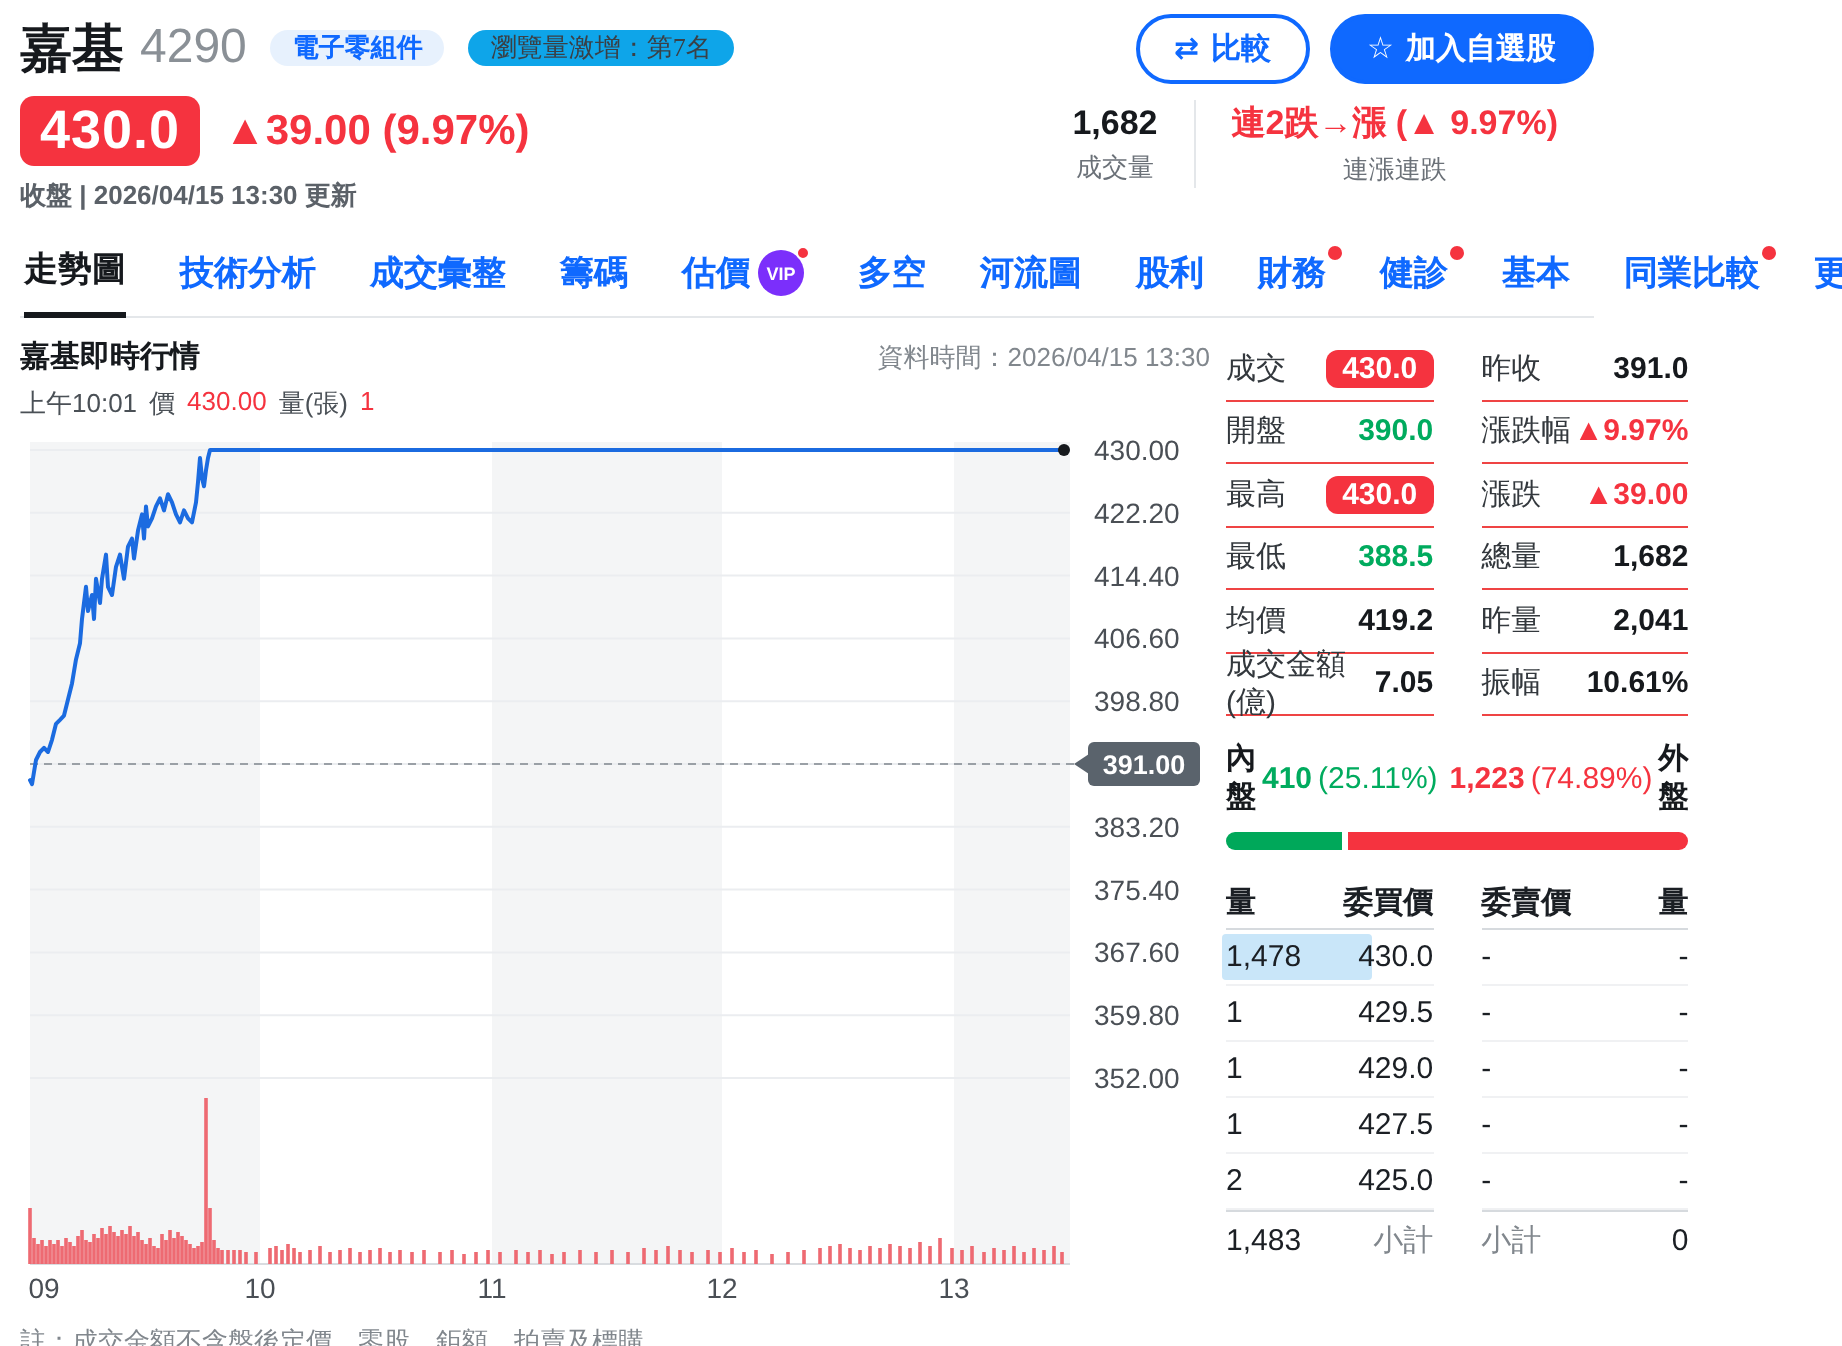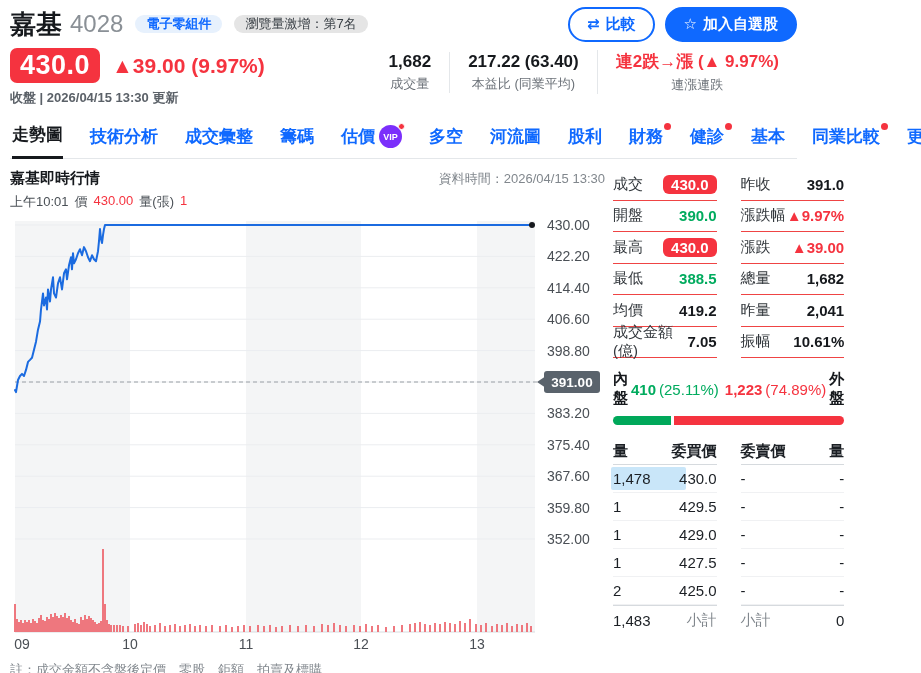--- a/index.html
+++ b/index.html
@@ -6,21 +6,21 @@
   html,body { width:921px; height:673px; overflow:hidden; background:#fff;
     font-family:"Liberation Sans","DejaVu Sans",sans-serif; color:#1b1f24; }
   .page { width:807px; height:673px; padding:6px 10px 0 10px; position:relative; }
 
   
   .title-row { display:flex; align-items:center; height:36px; }
   .stock-name { font-size:26px; font-weight:bold; color:#16191d; }
   .stock-code { font-size:24px; color:#8a9096; margin-left:8px; font-weight:400; }
   .pill { font-size:13px; padding:0 11px; border-radius:13px; margin-left:12px; white-space:nowrap; cursor:pointer; }
   .pill.blue { background:#e7f1fd; color:#0f69ff; font-weight:bold; }
-  .pill.pink { background:#e5e5e5; color:#3a4046; }
+  .pill.pink { background:#0ea5e9; color:#3a4046;font-family:Liberation Serif, serif; }
   .actions { margin-left:auto; display:flex; gap:10px; }
   .btn { display:flex; align-items:center; gap:6px; font-size:15px; font-weight:bold;
          border-radius:19px; padding:6px 17px; cursor:pointer; border:2px solid #0f69ff; }
   .btn.outline { background:#fff; color:#0f69ff; }
   .btn.solid { background:#0f69ff; color:#fff; }
   .btn .ic { font-size:15px; }
 
   .price-section { display:flex; align-items:flex-start; margin-top:6px; }
   .price-left { }
   .price-line { display:flex; align-items:center; gap:12px; }
@@ -91,21 +91,21 @@
   .gray { color:#81878d; }
   .vol-bar { position:absolute; left:-2px; top:2px; bottom:2px; background:#c9e6f9; border-radius:2px; z-index:0; }
 </style>
 </head>
 <body>
 
 <div class="page">
 
   <div class="title-row">
     <span class="stock-name">嘉基</span>
-    <span class="stock-code">4028</span>
+    <span class="stock-code">4290</span>
     <span class="pill blue">電子零組件</span>
     <span class="pill pink">瀏覽量激增：第7名</span>
     <div class="actions">
       <div class="btn outline">
         <span class="ic">⇄</span>
         <span>比較</span>
       </div>
       <div class="btn solid">
         <span class="ic">☆</span>
         <span>加入自選股</span>
@@ -118,24 +118,20 @@
       <div class="price-line">
         <span class="price-badge">430.0</span>
         <span class="price-change">▲39.00 (9.97%)</span>
       </div>
       <div class="status-line">收盤 | 2026/04/15 13:30 更新</div>
     </div>
     <div class="stats">
       <div class="stat">
         <div class="v">1,682</div>
         <div class="l">成交量</div>
-      </div>
-      <div class="stat">
-        <div class="v">217.22 (63.40)</div>
-        <div class="l">本益比 (同業平均)</div>
       </div>
       <div class="stat red">
         <div class="v">連2跌→漲 (▲ 9.97%)</div>
         <div class="l">連漲連跌</div>
       </div>
     </div>
   </div>
 
   <nav class="tabs" id="tabs">
       <a class="tab active">

